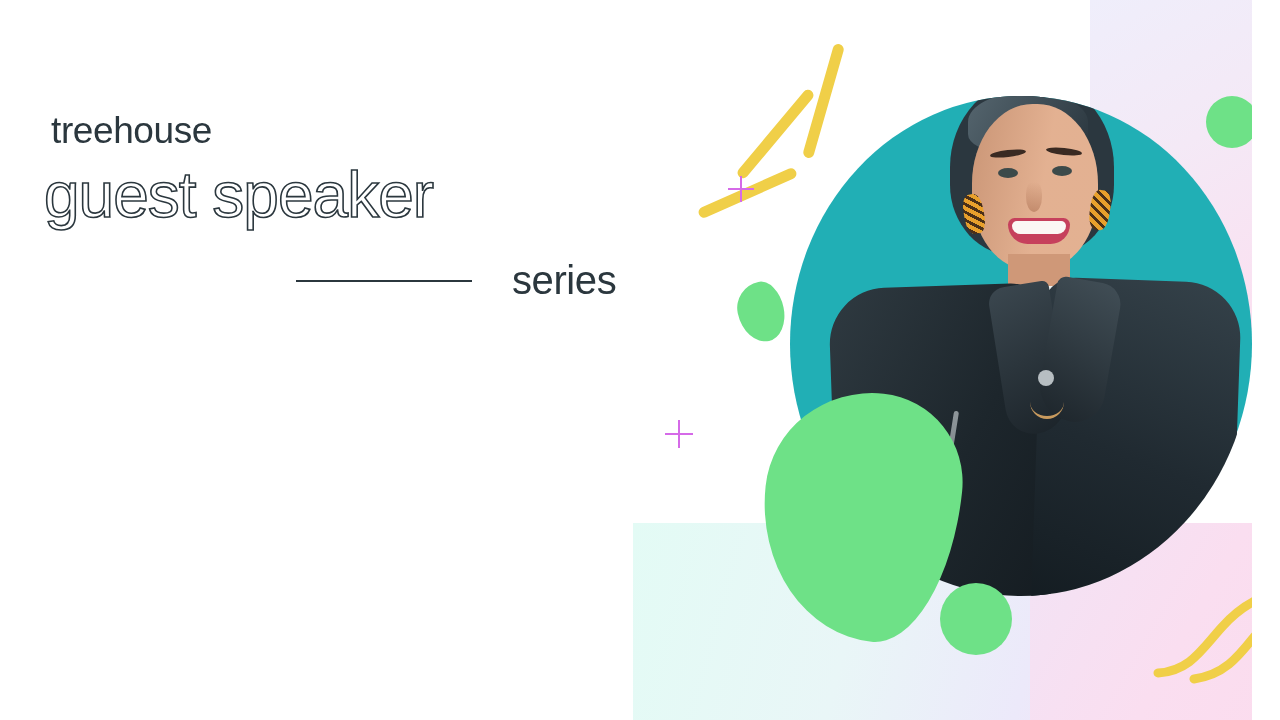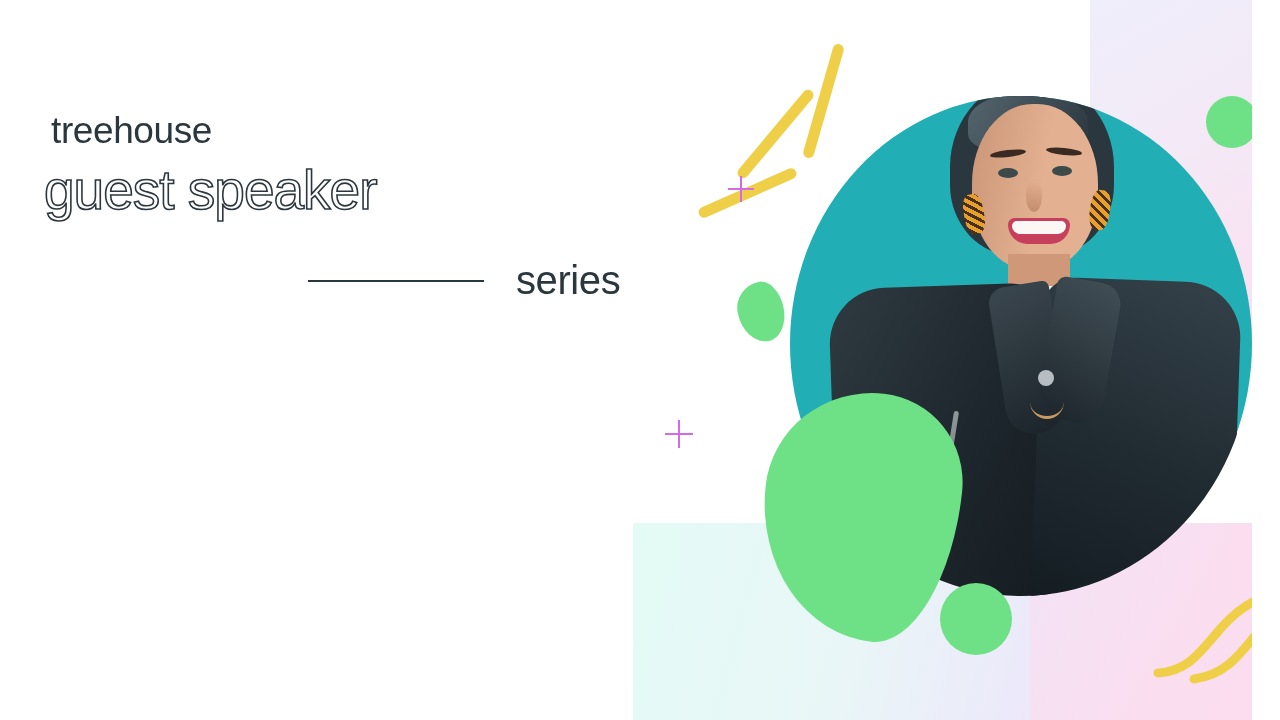--- a/index.html
+++ b/index.html
@@ -188,30 +188,30 @@
   .plus1{left:728px;top:176px;width:26px;height:26px;}
   .plus2{left:665px;top:420px;width:28px;height:28px;}
 
   
   .brand{
     position:absolute;left:51px;top:110px;
     font-size:37px;font-weight:400;color:#2b373e;letter-spacing:-0.4px;
   }
   .headline-outline{
     position:absolute;left:44px;top:163px;
-    font-size:55px;font-weight:400;line-height:1;
+    font-size:64px;font-weight:400;line-height:1;
     letter-spacing:-1px;
     color:transparent;
     -webkit-text-stroke:1.6px #2b373e;
     text-stroke:1.6px #2b373e;
     white-space:nowrap;
   }
   .series-row{
-    position:absolute;left:308px;top:258px;
-    display:flex;align-items:center;gap:32px;
+    position:absolute;left:296px;top:258px;
+    display:flex;align-items:center;gap:40px;
   }
   .series-rule{
     width:176px;height:2px;background:#2b373e;
   }
   .series-word{
     font-size:40px;color:#2b373e;letter-spacing:-0.4px;
   }
 
   .detail-block{
     position:absolute;left:54px;top:348px;

